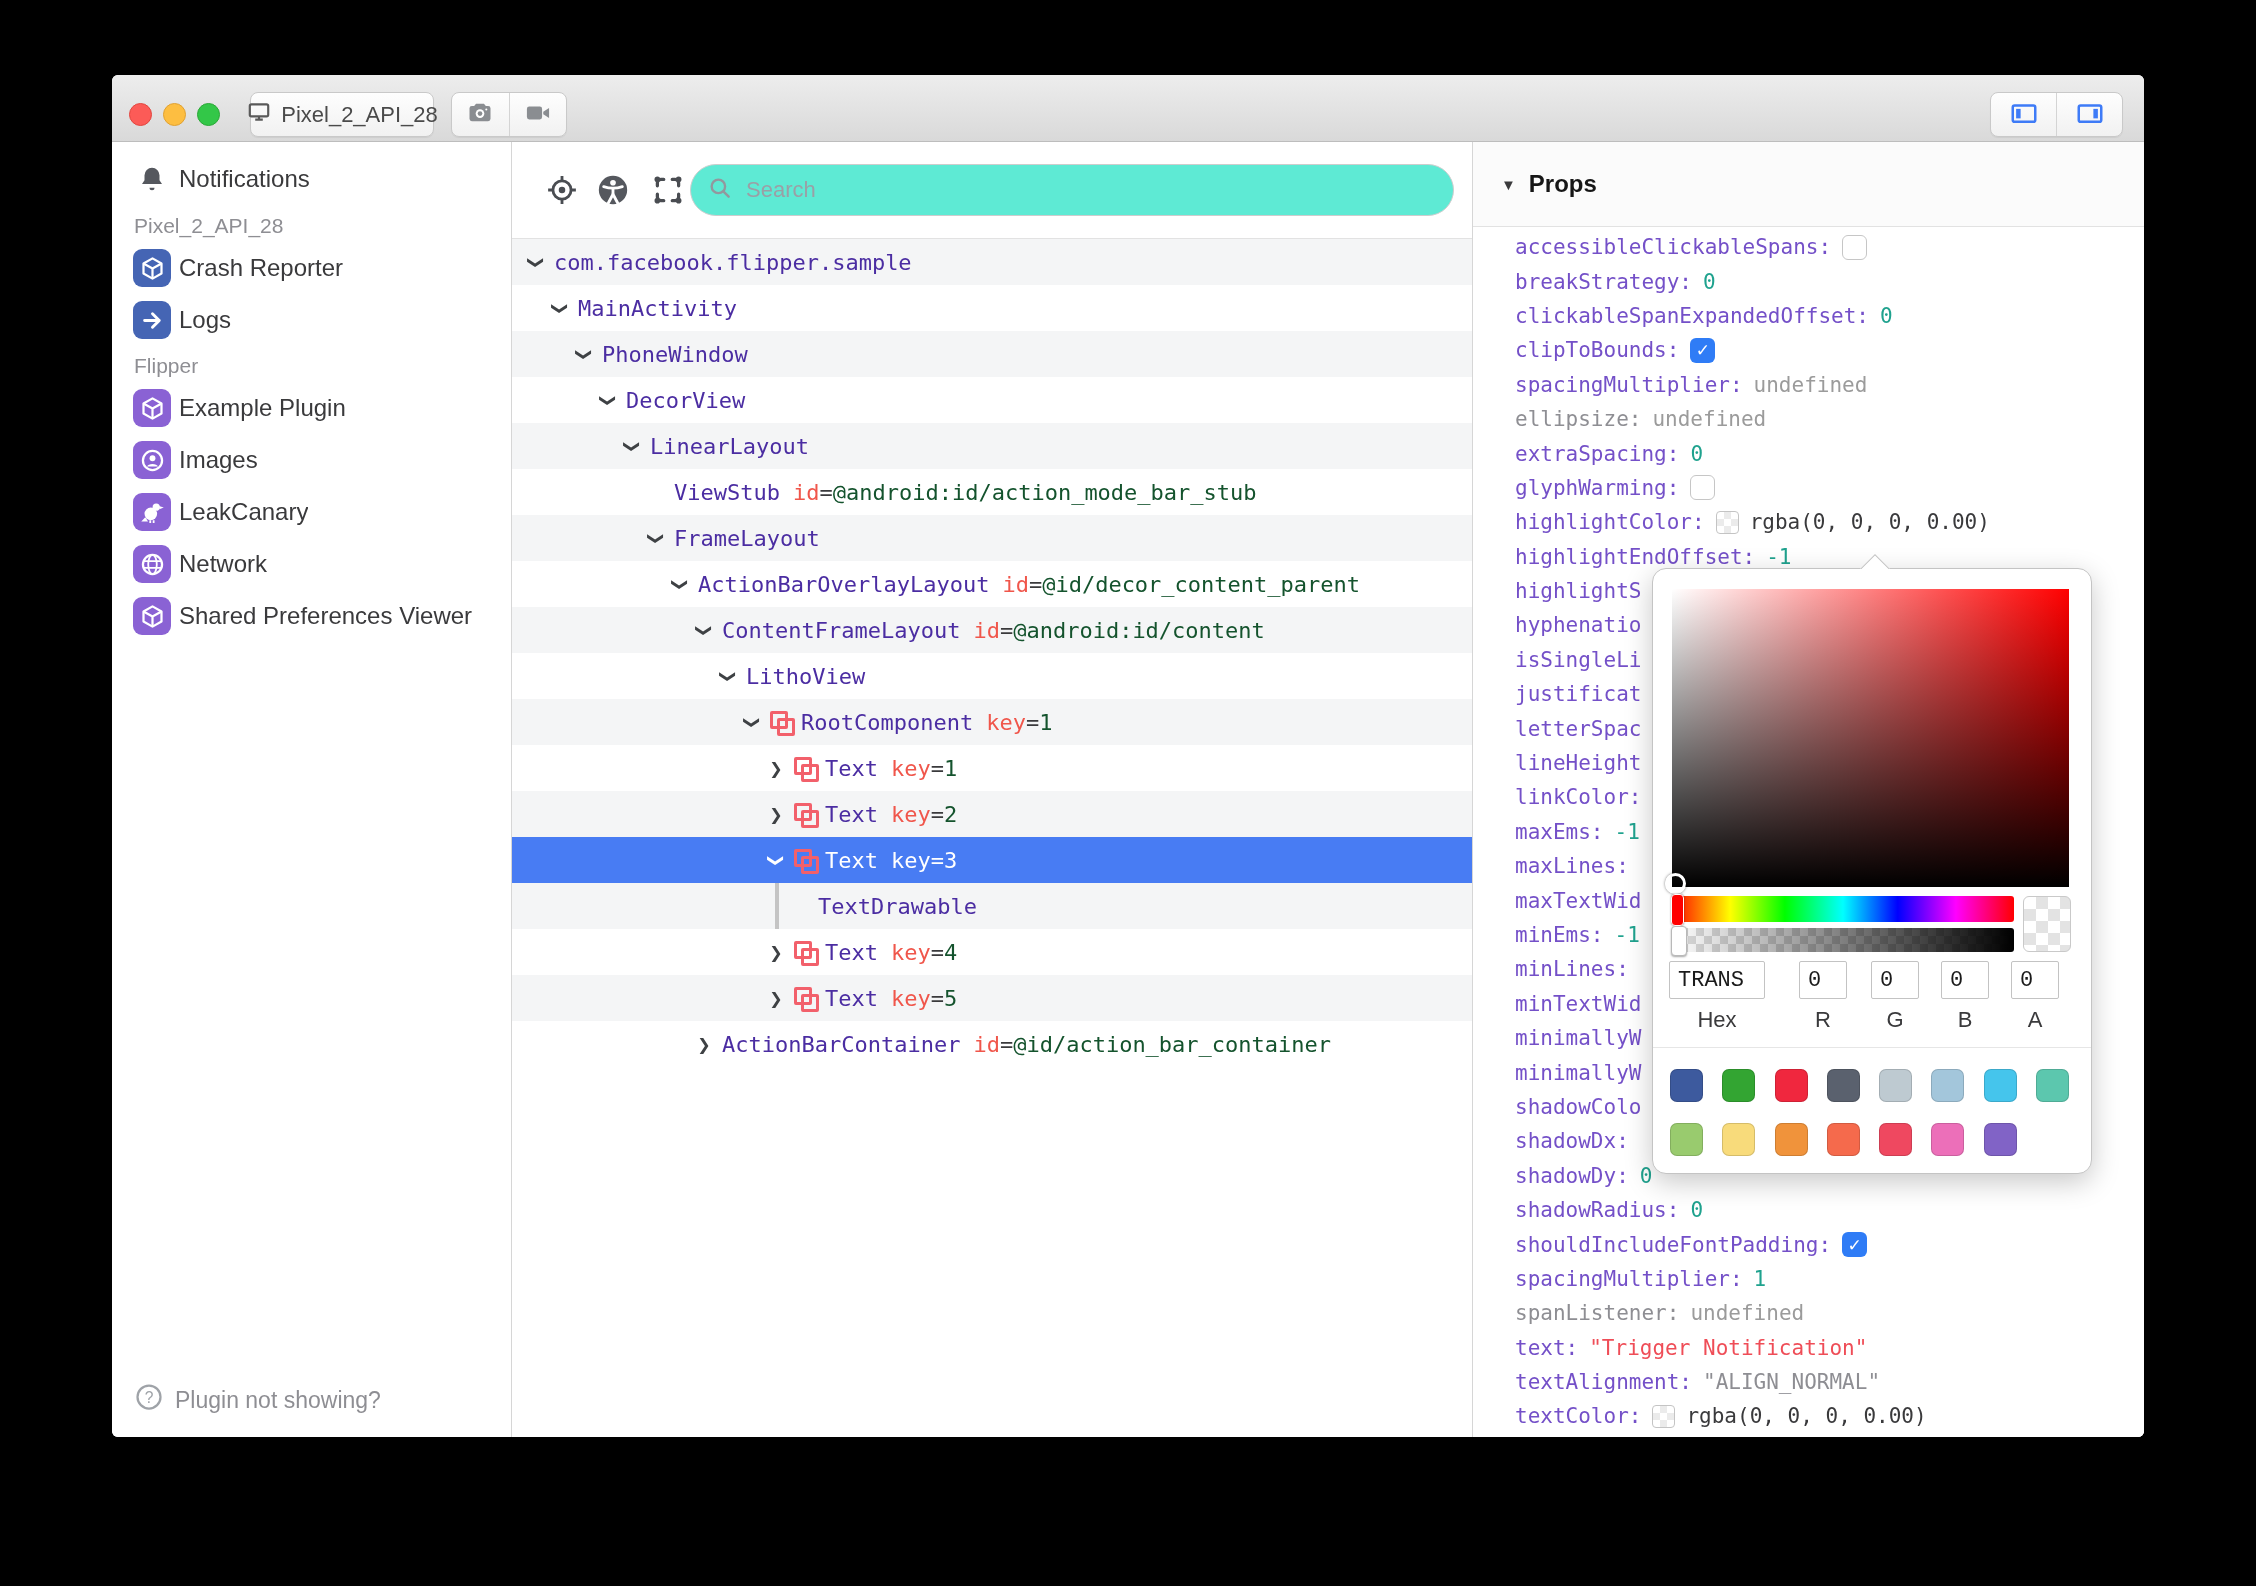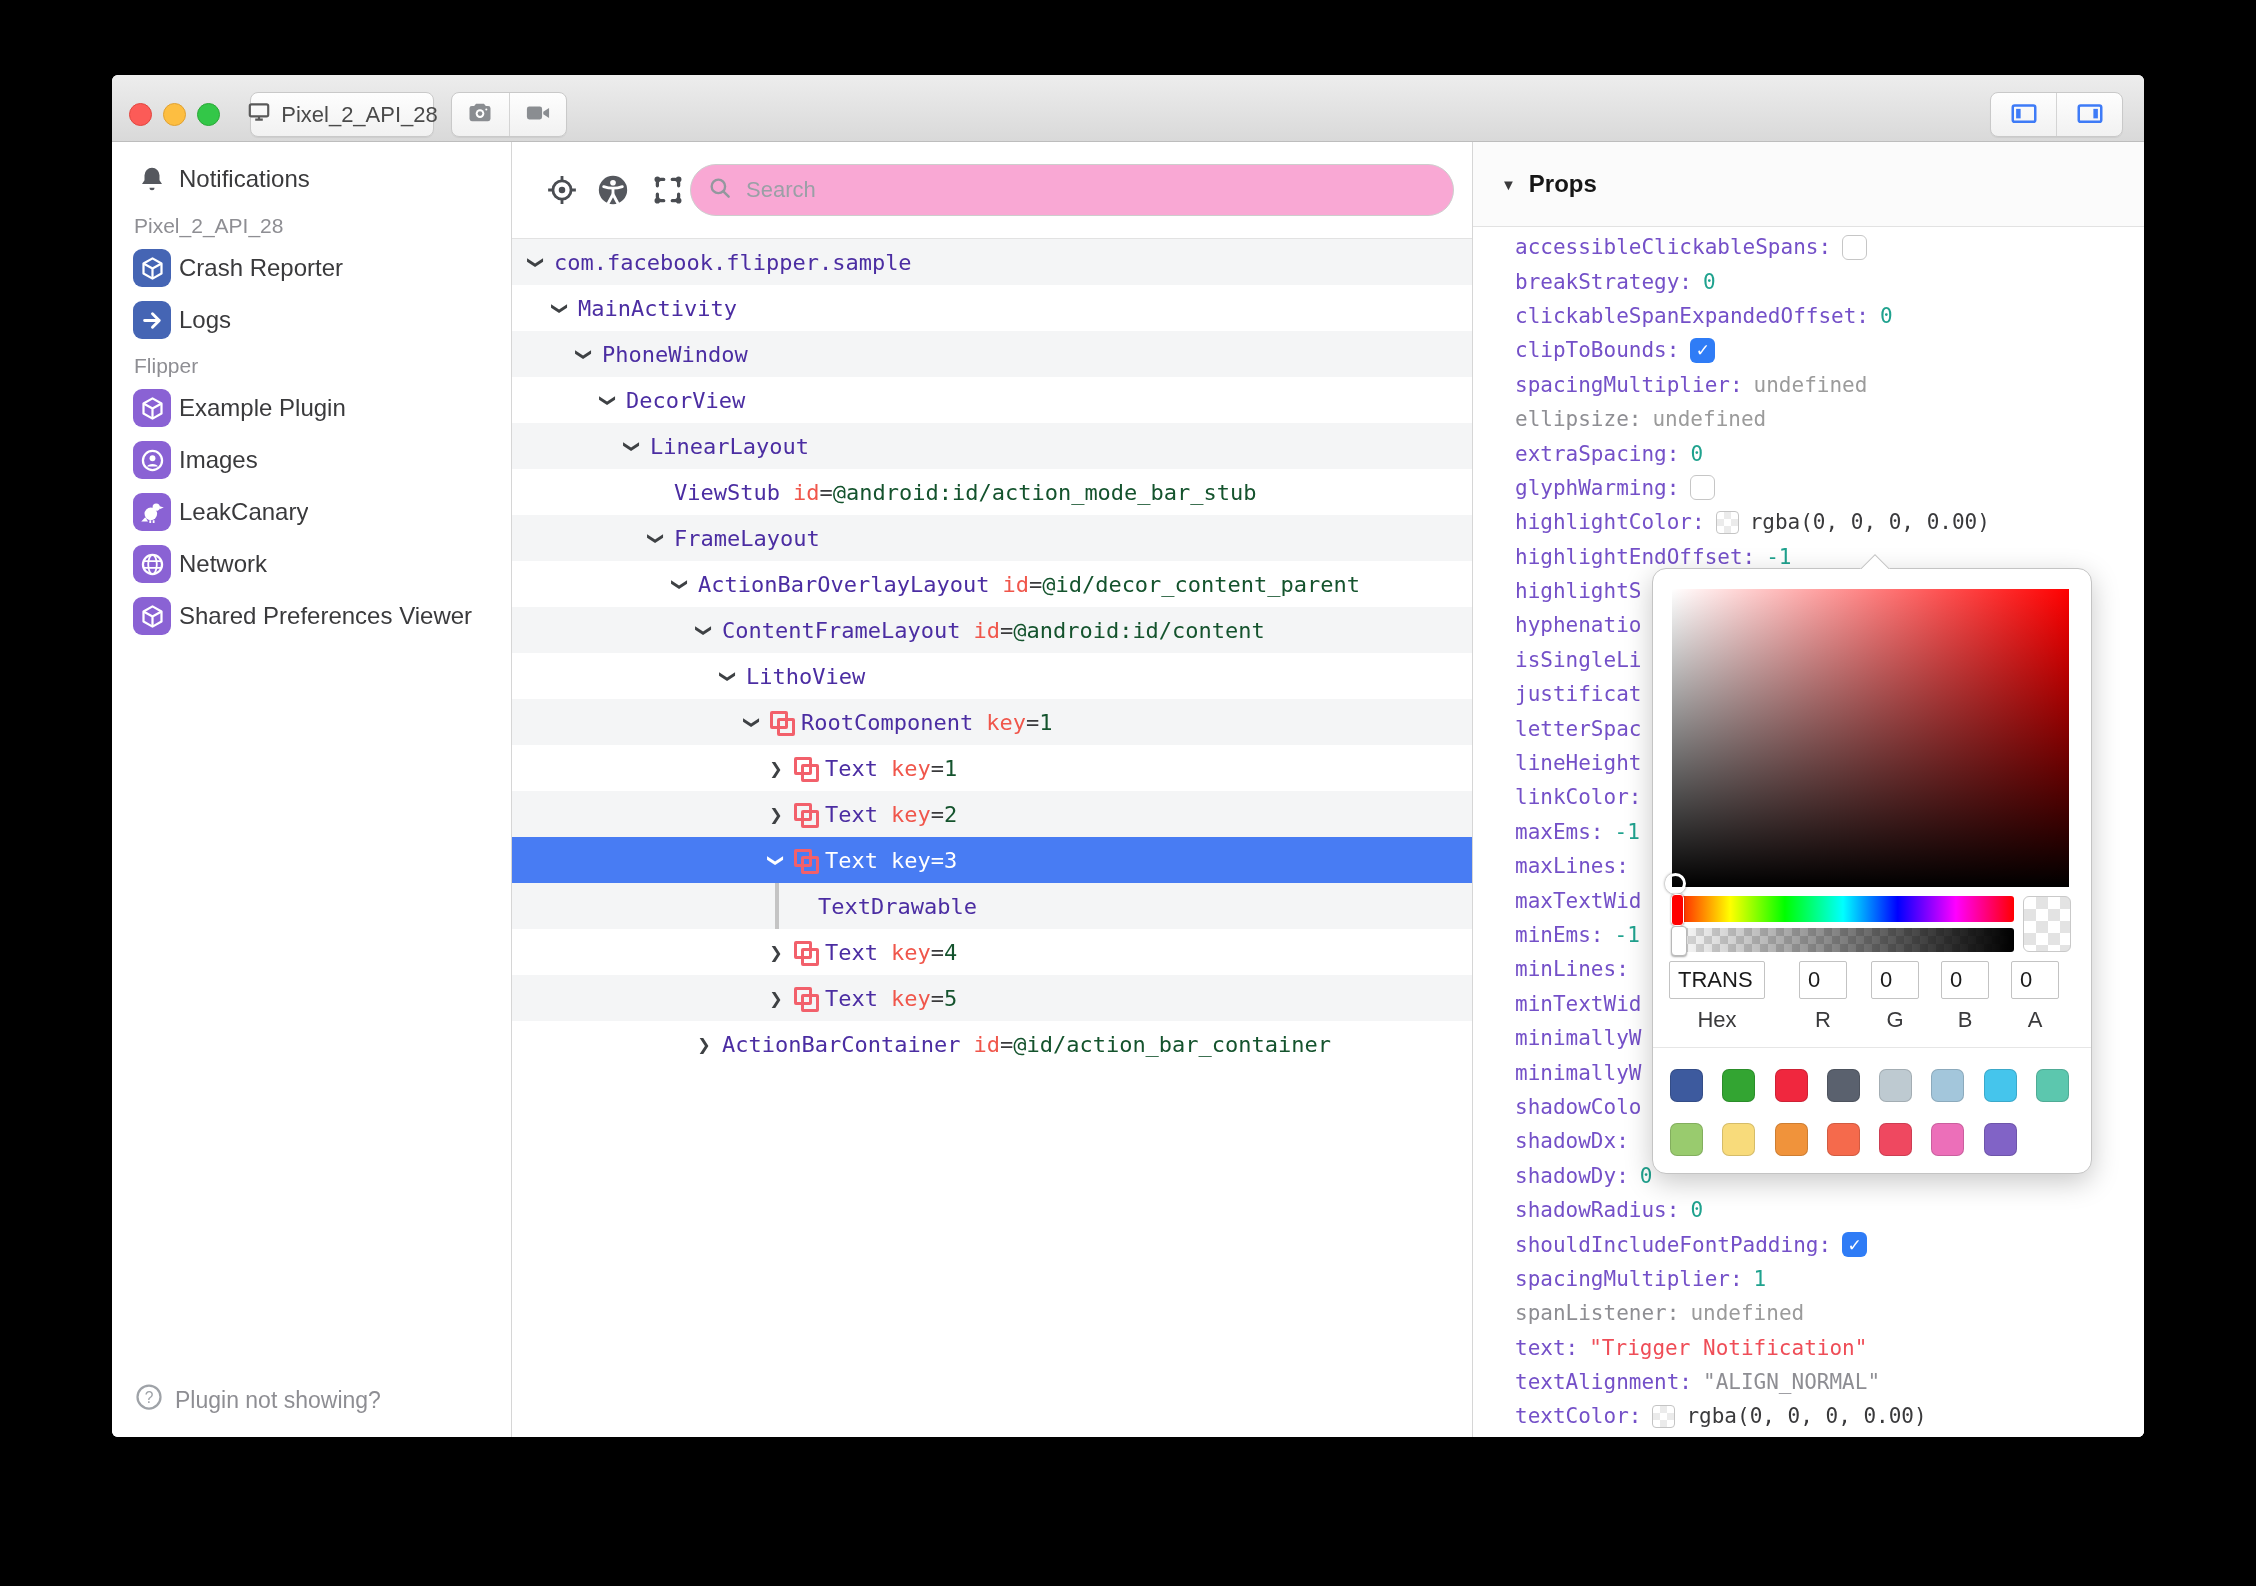--- a/index.html
+++ b/index.html
@@ -38,21 +38,21 @@
   .bellbox svg{width:30px;height:30px}
   .sfooter{position:absolute;left:22px;bottom:20px;display:flex;align-items:center;gap:11px;color:#8E8E93;font-size:23px}
   .sfooter svg{width:30px;height:30px}
   
   .treepanel{width:961px;box-sizing:border-box;border-right:1px solid #D6D6D6;display:flex;flex-direction:column;flex:none;background:#fff}
   .ttoolbar{height:96px;flex:none;border-bottom:1px solid #E2E2E2;position:relative}
   .ticon{position:absolute;top:31px;width:34px;height:34px;cursor:pointer}
   .ticon svg{width:34px;height:34px}
   .t1{left:33px}.t2{left:84px}.t3{left:139px}
   .search{position:absolute;left:178px;right:18px;top:22px;height:52px;border:1.5px solid #CDCDCD;border-radius:27px;
-          box-sizing:border-box;display:flex;align-items:center;padding:0 16px;gap:11px;background:#f9a8d4}
+          box-sizing:border-box;display:flex;align-items:center;padding:0 16px;gap:11px;background:#5eead4}
   .search svg{width:26px;height:26px;flex:none}
   .search input{border:none;outline:none;font-size:22px;color:#333;flex:1;background:transparent;font-family:"Liberation Sans",sans-serif}
   .search input::placeholder{color:#9AA0A6}
   .tree{flex:1;overflow:hidden;font-family:"DejaVu Sans Mono",monospace;font-size:22px}
   .trow{height:46px;display:flex;align-items:center;white-space:nowrap;box-sizing:border-box}
   .trow.alt{background:#F4F5F6}
   .trow.sel{background:#487CF3}
   .chev{width:20px;flex:none;color:#3E4144;font-size:16px;font-weight:bold;display:flex;align-items:center;justify-content:center;
         font-family:"DejaVu Sans",sans-serif;cursor:pointer}
   .chev.open{transform:rotate(90deg)}
@@ -101,21 +101,21 @@
        background:linear-gradient(to right,#f00,#ff0 17%,#0f0 33%,#0ff 50%,#00f 66%,#f0f 83%,#f00)}
   .huemark{position:absolute;left:-1px;top:-2px;width:11px;height:30px;background:#f00;border:1px solid #fff;
            border-radius:4px;box-shadow:0 0 2px rgba(0,0,0,.45)}
   .alpha{position:absolute;left:19px;top:359px;width:342px;height:24px;border-radius:3px;cursor:pointer;
          background:linear-gradient(to right,rgba(0,0,0,0),#000),conic-gradient(#DCDCDC 0 25%,#fff 0 50%,#DCDCDC 0 75%,#fff 0) 0 0/16px 16px}
   .alphamark{position:absolute;left:-1px;top:-2px;width:14px;height:28px;background:#fff;border:1px solid #B9B9B9;
              border-radius:4px;box-shadow:0 1px 2px rgba(0,0,0,.35)}
   .curswatch{position:absolute;left:370px;top:327px;width:48px;height:56px;border:1px solid #C9C9C9;border-radius:6px;box-sizing:border-box;
              background:conic-gradient(#E3E3E3 0 25%,#fff 0 50%,#E3E3E3 0 75%,#fff 0) 0 0/24px 24px}
   .pickinput{position:absolute;top:392px;height:38px;border:1px solid #C3C3C3;border-radius:2px;background:#fff;
-             font-size:22px;color:#1A1A1A;box-sizing:border-box;padding:0 2px 0 8px;font-family:Liberation Sans, sans-serif;outline:none}
+             font-size:22px;color:#1A1A1A;box-sizing:border-box;padding:0 2px 0 8px;font-family:Liberation Mono, monospace;outline:none}
   .in-hex{left:16px;width:96px}
   .in-r{left:146px;width:48px}
   .in-g{left:218px;width:48px}
   .in-b{left:288px;width:48px}
   .in-a{left:358px;width:48px}
   .picklabel{position:absolute;top:438px;font-size:22px;color:#3A3A3C;text-align:center;font-family:"Liberation Sans",sans-serif}
   .lb-hex{left:16px;width:96px}
   .lb-r{left:146px;width:48px}
   .lb-g{left:218px;width:48px}
   .lb-b{left:288px;width:48px}

